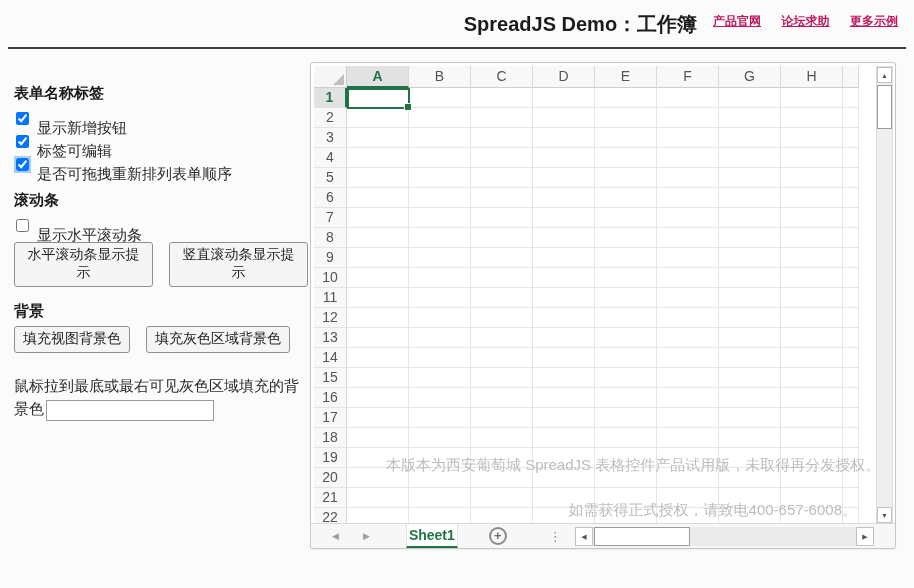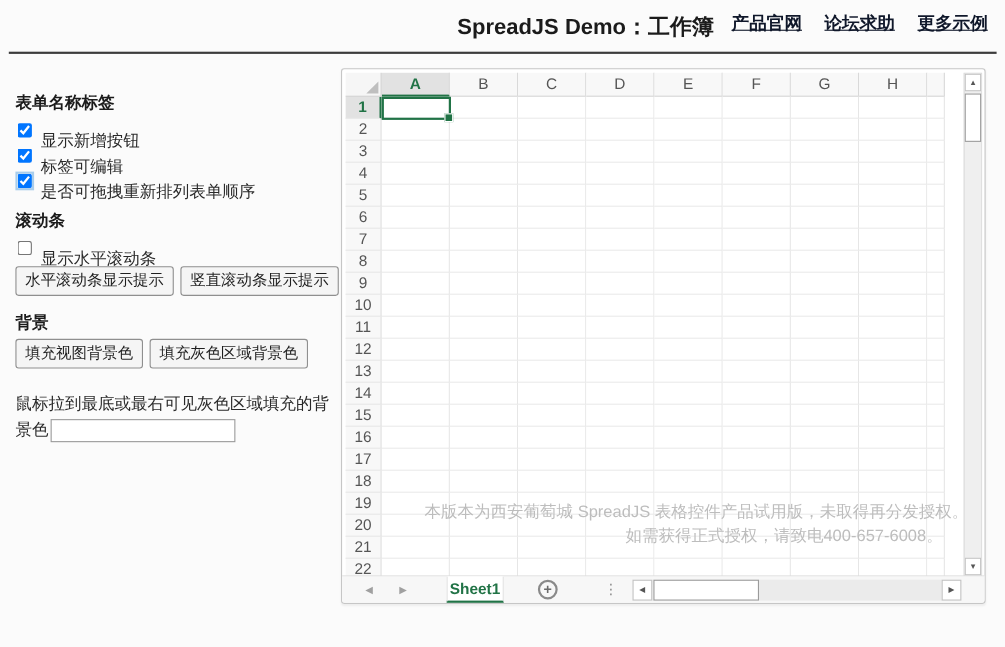--- a/index.html
+++ b/index.html
@@ -6,32 +6,32 @@
   html,body { width:914px; height:588px; }
   body {
     font-family: "Liberation Sans", "DejaVu Sans", sans-serif;
     background:#fbfbfb; color:#222; overflow:hidden;
   }
   .page { position:relative; width:914px; height:588px; }
 
   
   .topbar { display:flex; justify-content:flex-end; align-items:flex-start; padding:11px 16px 0 14px; }
   .page-title { font-size:20px; font-weight:bold; color:#1b1b1b; }
-  .nav a { color:#0f172a; font-size:16px; font-weight:bold; text-decoration:underline; margin-left:16px; cursor:pointer; }
+  .nav a { color:#be185d; font-size:12px; font-weight:bold; text-decoration:underline; margin-left:16px; cursor:pointer; }
   .rule { border:none; border-top:2px solid #3c3c3c; margin:9px 8px 0 8px; }
 
   
   .panel { position:absolute; left:14px; top:84px; width:294px; font-size:15px; }
   .sec-h { font-weight:bold; font-size:15px; color:#1b1b1b; margin-bottom:4px; }
   .cb-row { display:flex; align-items:center; height:23px; cursor:default; }
   .cb-row input { width:13px; height:13px; margin:0 8px 0 2px; }
   .cb-row input.focused { outline:2px solid #a9cdeb; }
   .cb-label { color:#2a2a2a;margin-top:20px; }
   .sec { margin-bottom:15px; }
-  .btn-row { display:flex; gap:6px; margin-top:5px; }
+  .btn-row { display:flex; gap:16px; margin-top:5px; }
   .pbtn {
     font-family:inherit; font-size:14px; color:#1e1e1e;
     background:#f5f5f5; border:1px solid #8f8f8f; border-radius:3px;
     padding:3px 8px 4px; cursor:pointer;
   }
   .note { margin-top:21px; line-height:23px; color:#2a2a2a; }
   .note input { width:168px; height:21px; border:1px solid #9a9a9a; background:#fff; vertical-align:middle; margin-left:2px; font-family:inherit; }
 
   
   .sheet {
@@ -48,21 +48,21 @@
   .g-ch { flex:0 0 62px; width:62px; background:#f8f8f8; border-right:1px solid #d9d9d9; border-bottom:1px solid #cfcfcf; color:#555; font-size:14px; text-align:center; line-height:21px; }
   .g-ch.sel { background:#e2e2e2; color:#217346; font-weight:bold; border-bottom:2px solid #217346; line-height:20px; }
   .g-rh { flex:0 0 33px; width:33px; background:#f8f8f8; border-right:1px solid #d9d9d9; border-bottom:1px solid #e4e4e4; color:#555; font-size:14px; text-align:center; line-height:19px; }
   .g-rh.sel { background:#e2e2e2; color:#217346; font-weight:bold; border-right:2px solid #217346; }
   .g-cell { flex:0 0 62px; width:62px; background:#fff; border-right:1px solid #e6e6e6; border-bottom:1px solid #e6e6e6; }
   .g-part { flex:1 1 auto; width:auto; }
   .sel-box { position:absolute; left:33px; top:22px; width:63px; height:21px; border:2px solid #217346; pointer-events:none; }
   .sel-box::after { content:""; position:absolute; right:-4px; bottom:-4px; width:6px; height:6px; background:#217346; border:1px solid #fff; }
   .wm { position:absolute; color:#bdbdbd; font-size:15px; white-space:nowrap; pointer-events:none; }
   .wm1 { left:72px; top:390px;text-align:center; }
-  .wm2 { right:36px; top:412px; }
+  .wm2 { right:36px; top:435px; }
 
   
   .vscroll { position:absolute; right:0; top:0; width:17px; height:458px; background:#efefef; border:1px solid #dcdcdc; }
   .vs-btn { position:absolute; left:0; width:15px; height:16px; background:#fff; border:1px solid #c2c2c2; color:#555; font-size:7px; text-align:center; line-height:15px; cursor:pointer; }
   .vs-up { top:0; }
   .vs-down { bottom:0; }
   .vs-thumb { position:absolute; left:0; top:18px; width:15px; height:44px; background:#fff; border:1px solid #9b9b9b; cursor:grab; }
 
   
   .tabbar { position:absolute; left:0; bottom:0; width:100%; height:25px; background:#f7f7f7; border-top:1px solid #d9d9d9; border-radius:0 0 3px 3px; display:flex; align-items:center; }

